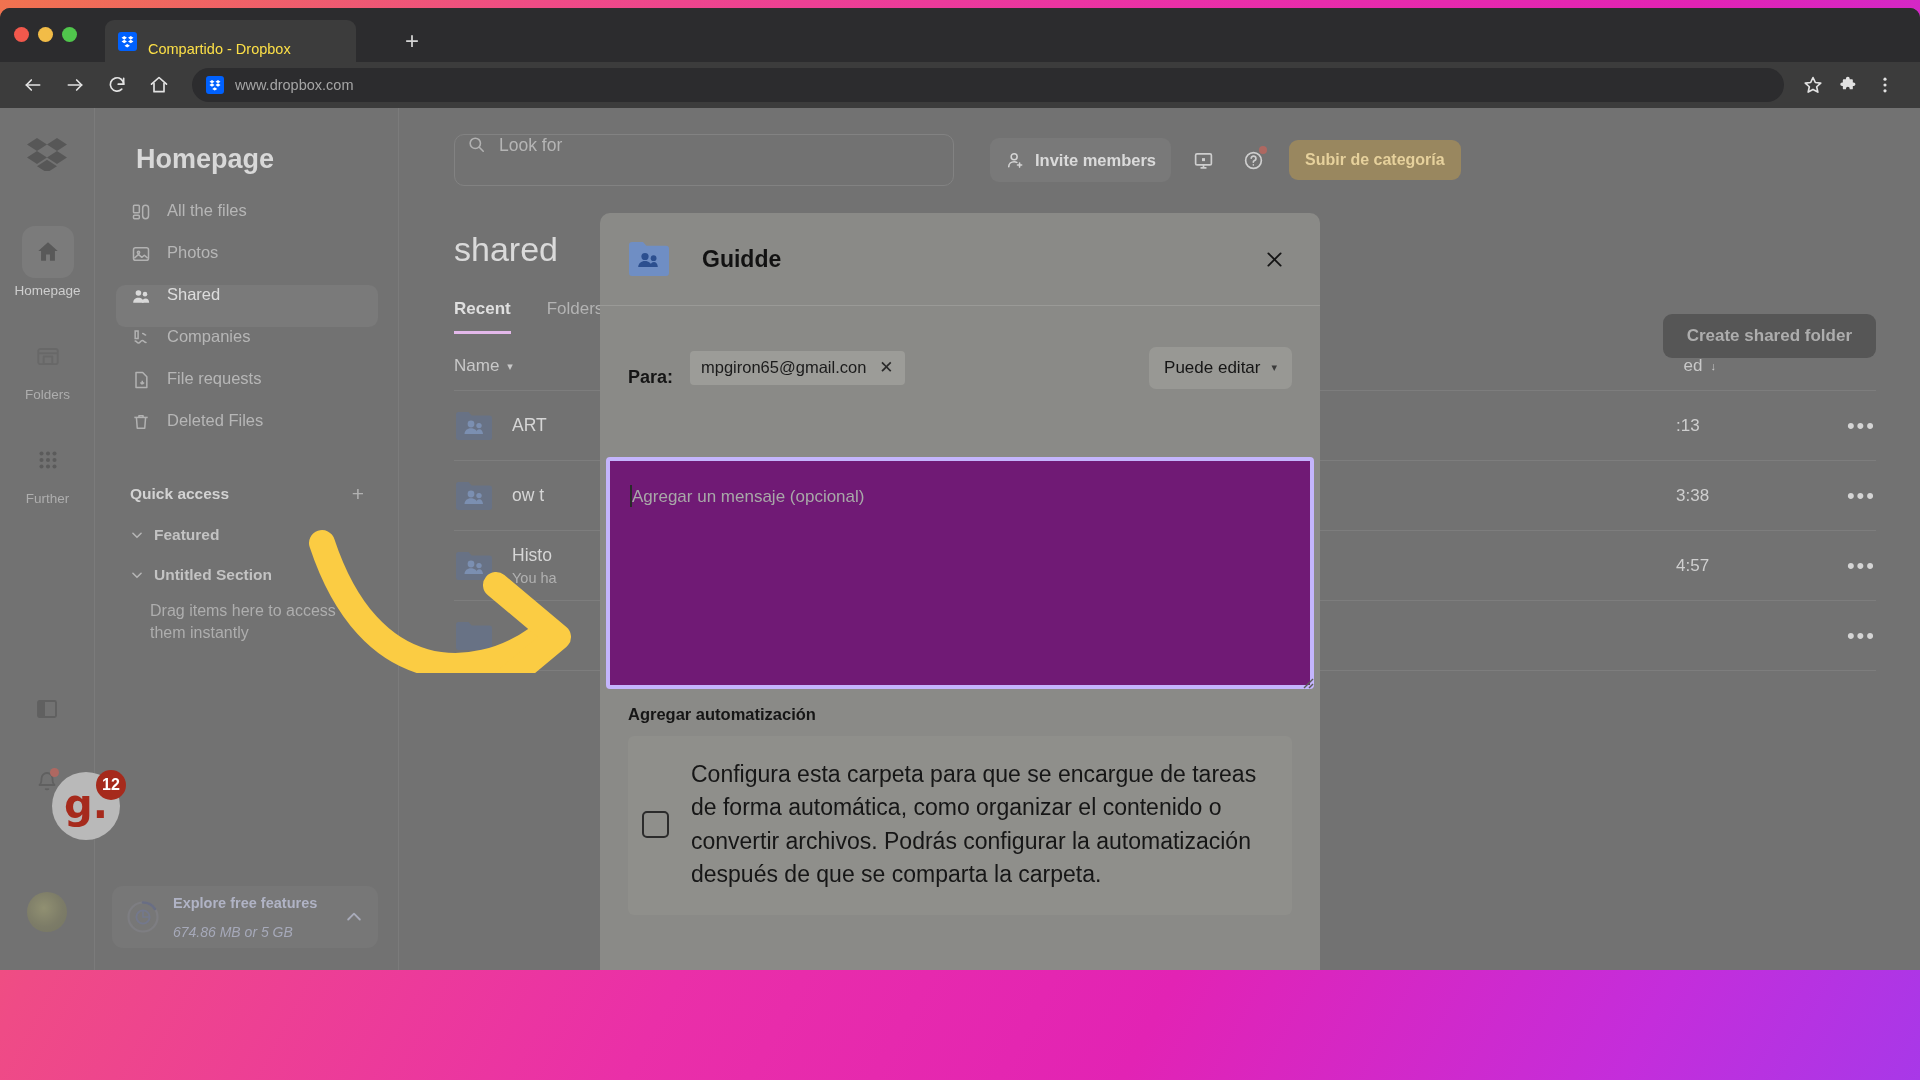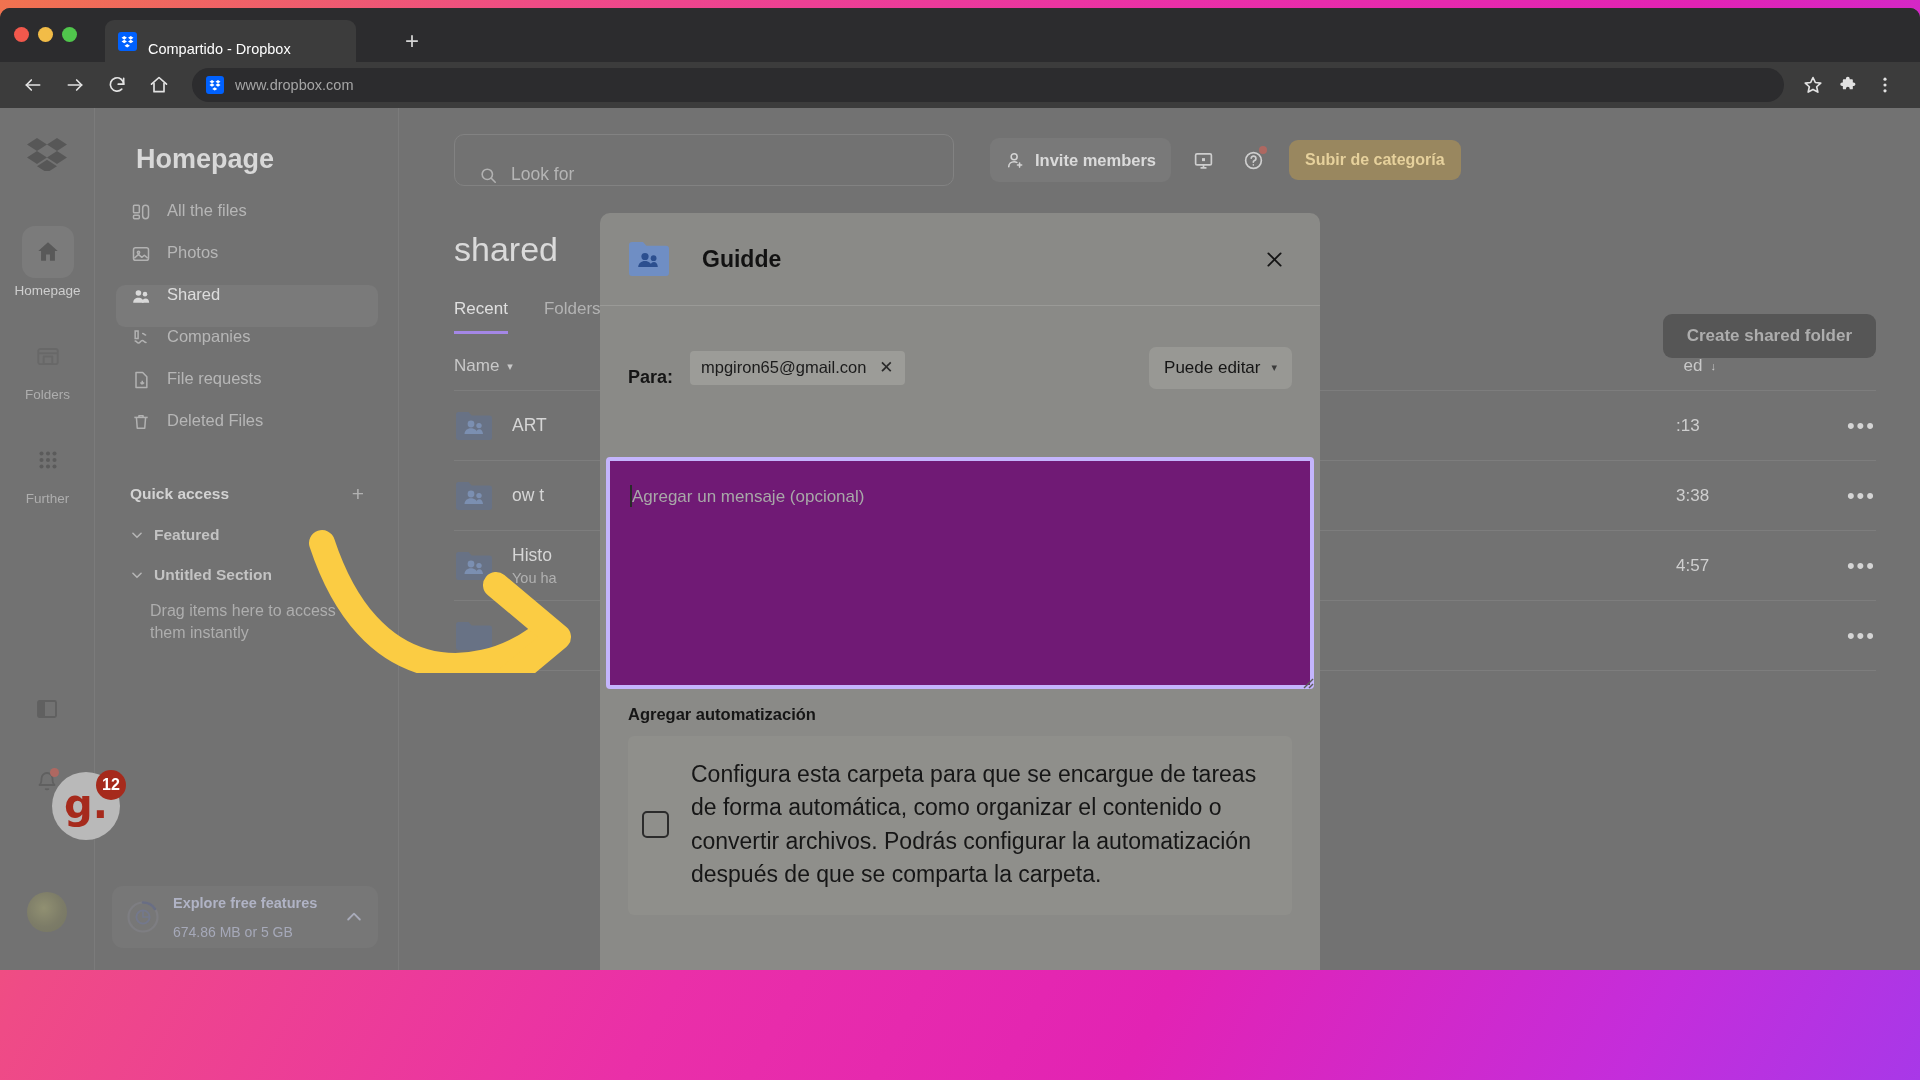--- a/index.html
+++ b/index.html
@@ -47,21 +47,21 @@
     padding: 0 13px;
   }
   .tab-fav {
     width: 19px; height: 19px; border-radius: 3px;
     background: #0061fe;
     display: flex; align-items: center; justify-content: center;
     flex: none; margin-right: 11px;
   }
   .tab-fav svg { width: 13px; height: 13px; }
   #tab-title {
-    color: #ffffff; font-size: 14.5px;
+    color: #fde047; font-size: 14.5px;
     white-space: nowrap; overflow: hidden; text-overflow: ellipsis; margin-top: 16px;
   }
   #newtab {
     position: absolute; left: 400px; top: 22px;
     width: 24px; height: 24px;
     color: #d4d4d4;
     font-size: 24px; line-height: 22px; text-align: center;
     font-weight: 300;
     cursor: pointer;
   }
@@ -244,39 +244,39 @@
     border-radius: 11px;
     display: flex; align-items: center;
     padding: 0 14px;
     cursor: pointer;
   }
   #storage .ring {
     width: 34px; height: 34px; flex: none; margin-right: 13px;
   }
   #storage .stext { flex: 1; }
   #storage .s1 { font-size: 14.5px; font-weight: 700; color: #9fa4c0; }
-  #storage .s2 { font-size: 14px; color: #8e93ad; margin-top: 13px; }
+  #storage .s2 { font-size: 14px; color: #8e93ad; margin-top: 13px; font-style: italic; }
   #storage .scaret { color: #9296ae; display: flex; }
 
   
   #main {
     position: absolute; left: 400px; top: 0;
     width: 1520px; height: 862px;
     background: #3b3b3b;
   }
   #topbar {
     display: flex; align-items: center;
     padding: 26px 46px 0 54px;
   }
   #search {
     width: 500px; height: 52px;
     border: 1px solid #555;
     border-radius: 10px;
-    display: flex; align-items: flex-end;
-    padding: 0 24px;
+    display: flex; align-items: flex-start;
+    padding: 0 12px;
   }
   #search svg { width: 19px; height: 19px; color: #a0a0a0; flex: none; margin-right: 13px; }
   #search .sp { color: #a6a6a6; font-size: 17.5px; }
 
   #invite {
     margin-left: 36px;
     height: 44px; padding: 0 15px;
     background: #464646;
     border-radius: 9px;
     display: flex; align-items: center;
@@ -323,22 +323,22 @@
   #tabs {
     display: flex; gap: 36px;
     margin: 30px 0 0 54px;
   }
   .tabitem {
     font-size: 17px; color: #a3a3a3;
     padding-bottom: 12px;
     cursor: pointer;
   }
   .tabitem.active {
-    color: #eaeaea; font-weight: 400;
-    border-bottom: 3px solid #8b5cf6;
+    color: #eaeaea; font-weight: 700;
+    border-bottom: 3px solid #f0abfc;
   }
 
   #tablehead {
     display: flex; align-items: center;
     margin: 22px 44px 0 54px;
     padding-bottom: 14px;
     border-bottom: 1px solid #4d4d4d;
   }
   #tablehead .th-name {
     font-size: 17px; color: #c6c6c6; display: flex; align-items: center;

